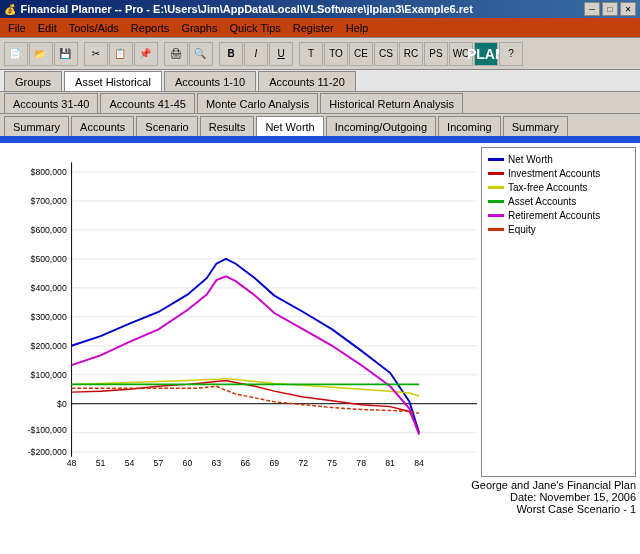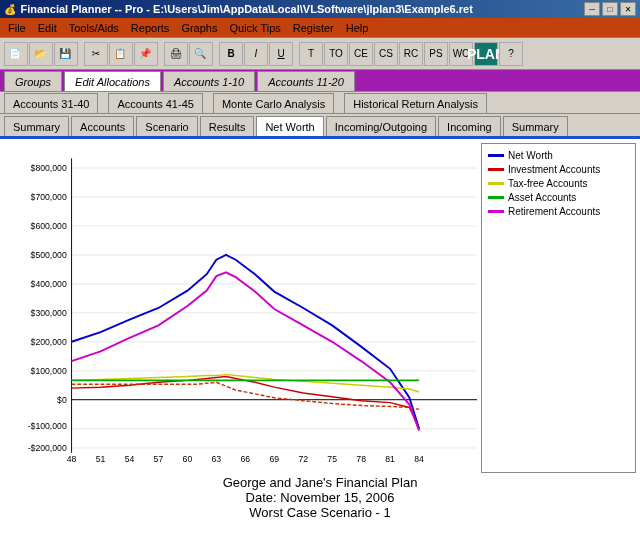--- a/index.html
+++ b/index.html
@@ -56,27 +56,26 @@
       width: 24px; height: 24px;
       background: #d4d0c8;
       border: 1px solid #aaa;
       display: flex; align-items: center; justify-content: center;
       cursor: pointer; font-size: 10px;
     }
     .toolbar-separator { width: 4px; }
     
     
     .tabs-row1 {
-      background: #a21caf;
+      background: #e5e5e5;
       height: 22px;
       display: flex;
       align-items: flex-end;
       padding: 0 4px;
       border-bottom: 1px solid #888;
-      font-style: italic;
     }
     .tab1 {
       padding: 2px 10px;
       border: 1px solid #888;
       border-bottom: none;
       background: #d4d0c8;
       cursor: pointer;
       font-size: 11px;
       margin-right: 2px;
       height: 20px;
@@ -85,21 +84,20 @@
     .tab1.active { background: white; }
     
     
     .tabs-row2 {
       background: #d4d0c8;
       height: 22px;
       display: flex;
       align-items: flex-end;
       padding: 0 4px;
       border-bottom: 1px solid #888;
-      gap: 8px;
     }
     .tab2 {
       padding: 2px 8px;
       border: 1px solid #888;
       border-bottom: none;
       background: #d4d0c8;
       cursor: pointer;
       font-size: 11px;
       margin-right: 2px;
       height: 20px;
@@ -112,22 +110,22 @@
       border: 1px solid #888;
       padding: 6px;
       font-size: 10px;
       background: white;
       margin-left: 4px;
     }
     .legend-item { display: flex; align-items: center; margin-bottom: 3px; }
     .legend-color { width: 16px; height: 3px; margin-right: 4px; }
     
     .chart-footer {
-      text-align: center;
-      font-size: 13px;
+      text-align: right;
+      font-size: 11px;
       padding: 2px 0 4px 0;
       color: #000;
     }
 
     .content-wrapper {
       background: white;
       margin: 0;
       display: flex;
       flex-direction: column;
       height: calc(554px - 18px - 20px - 32px - 22px - 22px);
@@ -185,35 +183,35 @@
   <button class="toolbar-btn">CS</button>
   <button class="toolbar-btn">RC</button>
   <button class="toolbar-btn">PS</button>
   <button class="toolbar-btn">WC</button>
   <button class="toolbar-btn" style="background:#0f766e;color:white;font-size:14px;font-weight:bold;">PLAN</button>
   <button class="toolbar-btn">?</button>
 </div>
 
 <div class="tabs-row1">
   <div class="tab1">Groups</div>
-  <div class="tab1 active">Edit Allocations</div>
+  <div class="tab1 active">Asset Historical</div>
   <div class="tab1">Accounts 1-10</div>
   <div class="tab1">Accounts 11-20</div>
 </div>
 
 <div class="tabs-row2">
   <div class="tab2">Accounts 31-40</div>
   <div class="tab2">Accounts 41-45</div>
   <div class="tab2">Monte Carlo Analysis</div>
   <div class="tab2">Historical Return Analysis</div>
 </div>
 
 <div class="content-wrapper">
 
-  <div style="background:#d4d0c8; display:flex; align-items:center; padding:2px 4px 0 4px; border-bottom:3px solid #1d4ed8;">
+  <div style="background:#d4d0c8; display:flex; align-items:center; padding:2px 4px 0 4px; border-bottom:7px solid #1d4ed8;">
     <div class="tab2">Summary</div>
     <div class="tab2">Accounts</div>
     <div class="tab2">Scenario</div>
     <div class="tab2">Results</div>
     <div class="tab2 active">Net Worth</div>
     <div class="tab2">Incoming/Outgoing</div>
     <div class="tab2">Incoming</div>
     <div class="tab2">Summary</div>
   </div>
 
@@ -292,20 +290,24 @@
           <span>Tax-free Accounts</span>
         </div>
         <div class="legend-item">
           <div class="legend-color" style="background:#00aa00; height:3px; width:16px; margin-right:4px;"></div>
           <span>Asset Accounts</span>
         </div>
         <div class="legend-item">
           <div class="legend-color" style="background:#cc00cc; height:3px; width:16px; margin-right:4px;"></div>
           <span>Retirement Accounts</span>
         </div>
+        <div class="legend-item">
+          <div class="legend-color" style="background:#cc3300; height:3px; width:16px; margin-right:4px;"></div>
+          <span>Equity</span>
+        </div>
       </div>
     </div>
 
     <div class="chart-footer">
       <div>George and Jane's Financial Plan</div>
       <div>Date: November 15, 2006</div>
       <div>Worst Case Scenario - 1</div>
     </div>
   </div>
 </div>

